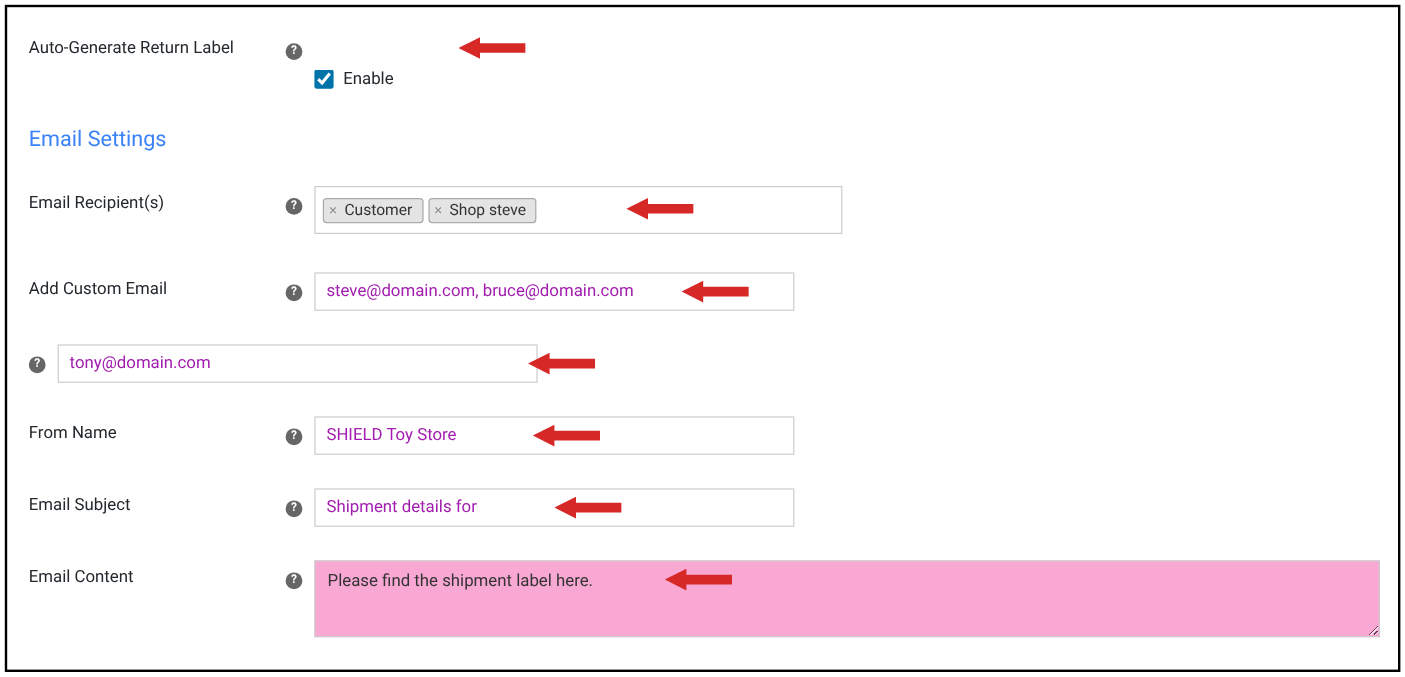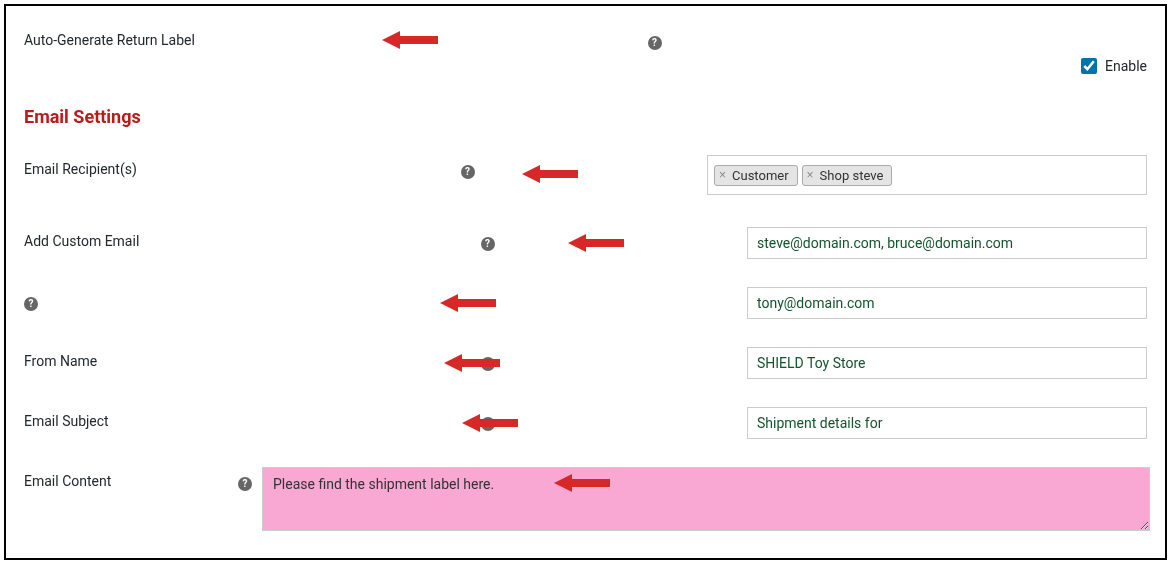--- a/index.html
+++ b/index.html
@@ -19,21 +19,20 @@
       padding: 20px 18px 20px 18px;
       width: 1163px;
       height: 556px;
       position: relative;
     }
     .row {
       display: flex;
       align-items: flex-start;
       margin-bottom: 32px;
       position: relative;
-      justify-content: space-between;
     }
     .row.tight {
       margin-bottom: 28px;
     }
     .label-col {
       width: 214px;
       flex-shrink: 0;
       padding-top: 6px;
       font-size: 14px;
       color: #23282d;
@@ -68,22 +67,22 @@
       padding-top: 4px;
       margin-top: 28px;
     }
     input[type="checkbox"] {
       width: 16px;
       height: 16px;
       accent-color: #0073aa;
     }
     .heading {
       font-size: 18px;
-      font-weight: 700;
-      color: #b91c1c;
+      font-weight: 400;
+      color: #3b82f6;
       margin: 8px 0 28px 0;
     }
     .tag-input {
       border: 1px solid #ccc;
       background: #fff;
       padding: 6px 6px;
       width: 440px;
       min-height: 40px;
       display: flex;
       flex-wrap: wrap;
@@ -107,21 +106,21 @@
       font-size: 12px;
       cursor: pointer;
       padding-right: 2px;
     }
     input.text {
       border: 1px solid #ccc;
       background: #fff;
       padding: 7px 9px;
       width: 400px;
       font-size: 14px;
-      color: #14532d;
+      color: #a21caf;
       font-family: inherit;
     }
     textarea.text {
       border: 1px solid #ccc;
       background: #f9a8d4;
       padding: 8px 10px;
       width: 888px;
       height: 64px;
       font-size: 14px;
       color: #333;

